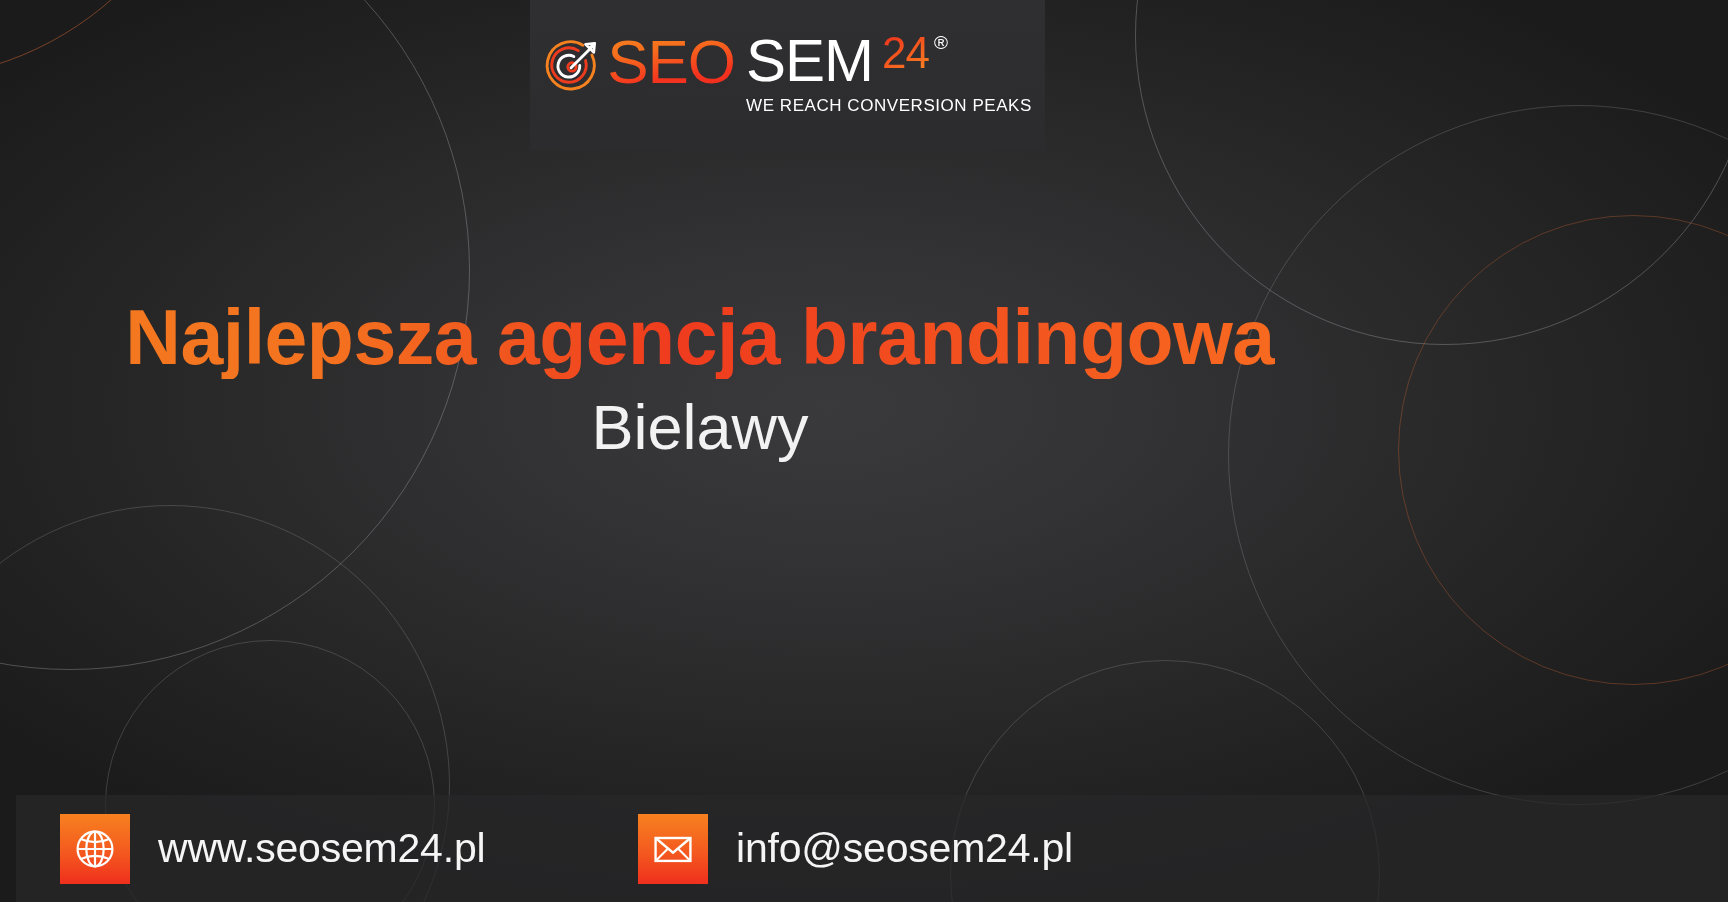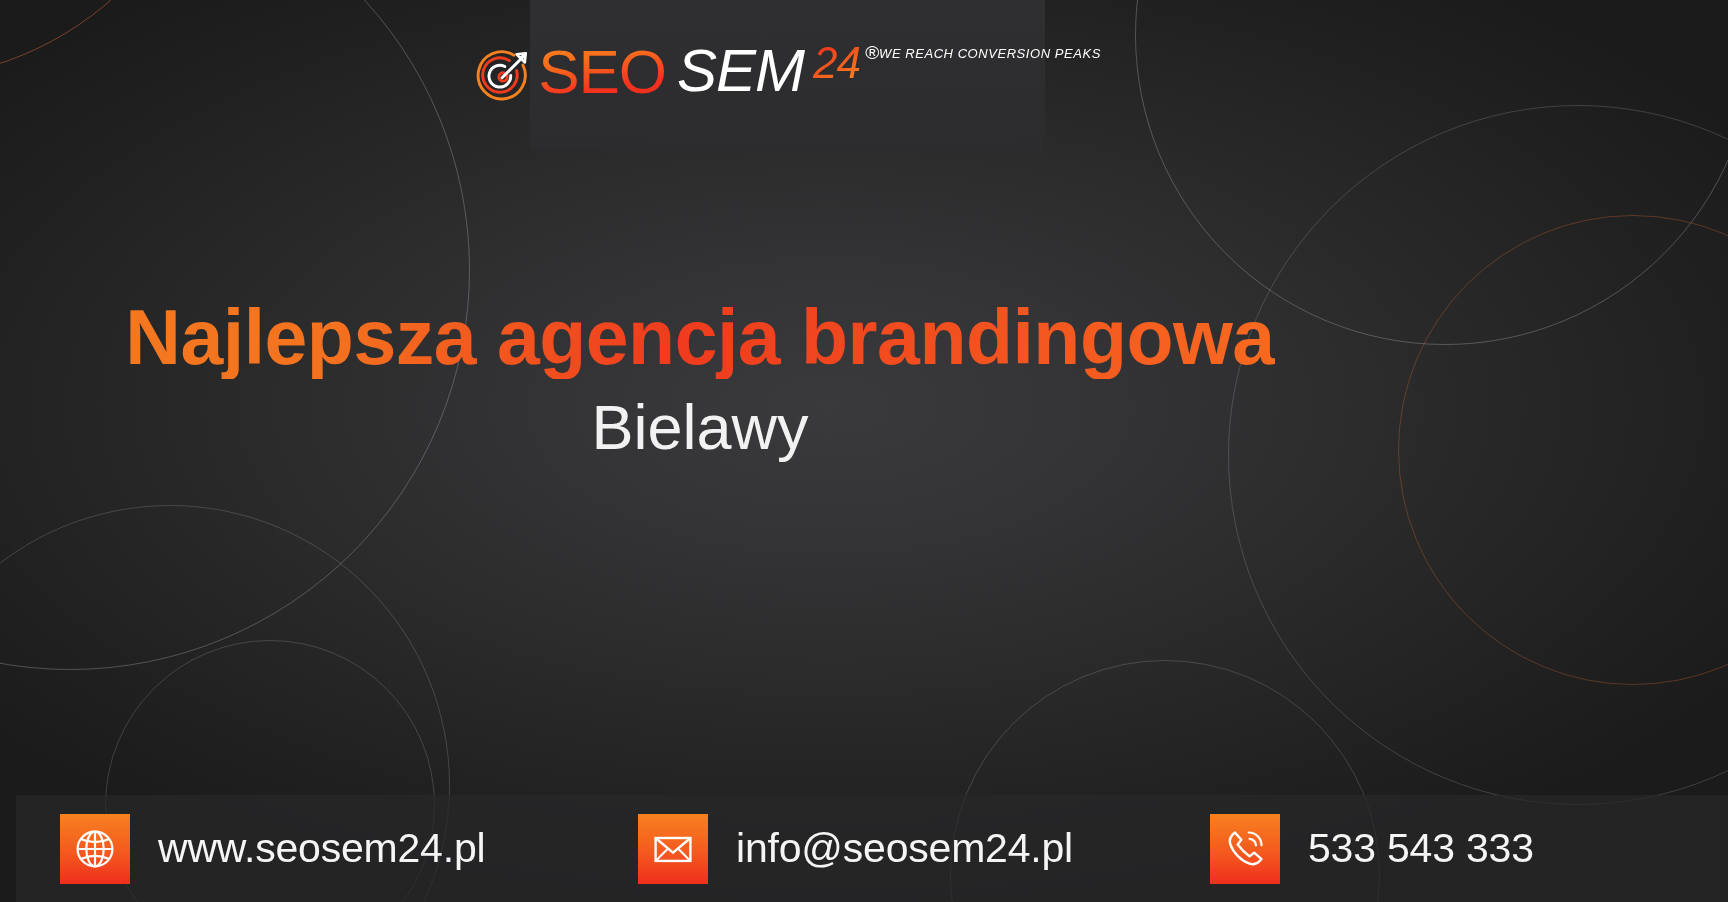--- a/index.html
+++ b/index.html
@@ -44,38 +44,38 @@
   }
   #target-icon { width:58px; height:58px; margin-right:6px; margin-top:6px; flex:none; }
   .logo-text-wrap { display:flex; align-items:flex-start; }
   .logo-seo {
     font-size:62px; font-weight:400; line-height:1;
     letter-spacing:-1px;
     background:linear-gradient(170deg,#f58220 0%,#f7701d 30%,#f4331f 70%,#ef2a1c 100%);
     -webkit-background-clip:text; background-clip:text;
     -webkit-text-fill-color:transparent; color:transparent;
   }
-  .logo-right { display:flex; flex-direction:row; margin-left:11px;font-style:italic; }
+  .logo-right { display:flex; flex-direction:column; margin-left:11px; }
   .logo-row { display:flex; align-items:flex-start; }
   .logo-sem {
     font-size:60px; font-weight:400; line-height:1; color:#ffffff;
     letter-spacing:-1px;
   }
   .logo-24 {
     font-size:44px; font-weight:400; line-height:1; margin-left:9px;
     letter-spacing:-1px;
     background:linear-gradient(150deg,#ee2b1c 0%,#f4541e 45%,#f98c22 100%);
     -webkit-background-clip:text; background-clip:text;
     -webkit-text-fill-color:transparent; color:transparent;
   }
   .logo-reg {
     font-size:19px; color:#ffffff; line-height:1; margin-left:5px; margin-top:2px;
   }
   .logo-tagline {
-    font-size:13px; color:#ffffff; letter-spacing:0.55px;
+    font-size:17px; color:#ffffff; letter-spacing:0.55px;
     margin-top:5px; white-space:nowrap; font-weight:400;
     transform:scaleY(1.02);
   }
 
   
   #headline-block {
     position:absolute; left:0; top:296px; width:1400px;
     text-align:center;
   }
   #headline {
@@ -180,25 +180,15 @@
         <svg viewBox="0 0 48 48">
           <rect x="5" y="12" width="38" height="25" fill="none" stroke="#fff" stroke-width="2.6"></rect>
           <path d="M5 12 L24 28 L43 12" fill="none" stroke="#fff" stroke-width="2.6"></path>
           <path d="M5 37 L18 24" fill="none" stroke="#fff" stroke-width="2.2"></path>
           <path d="M43 37 L30 24" fill="none" stroke="#fff" stroke-width="2.2"></path>
         </svg>
       </span>
       <span class="f-label">info@seosem24.pl</span>
     </div>
 
-    <div class="f-item" id="f-phone">
-      <span class="f-icon">
-        <svg viewBox="0 0 48 48">
-          <path d="M13 6 C9 9 6 13 8 19 C11 28 20 37 29 40 C35 42 39 39 42 35 L34 28 L29 32 C25 29 19 23 16 19 L20 14 Z" fill="none" stroke="#fff" stroke-width="2.6" stroke-linejoin="round"></path>
-          <path d="M28 6 A14 14 0 0 1 42 20" fill="none" stroke="#fff" stroke-width="2.4" stroke-linecap="round"></path>
-          <path d="M29 13 A8 8 0 0 1 36 20" fill="none" stroke="#fff" stroke-width="2.4" stroke-linecap="round"></path>
-        </svg>
-      </span>
-      <span class="f-label">533 543 333</span>
-    </div>
 
   </div>
 </div>
 
 </body></html>

